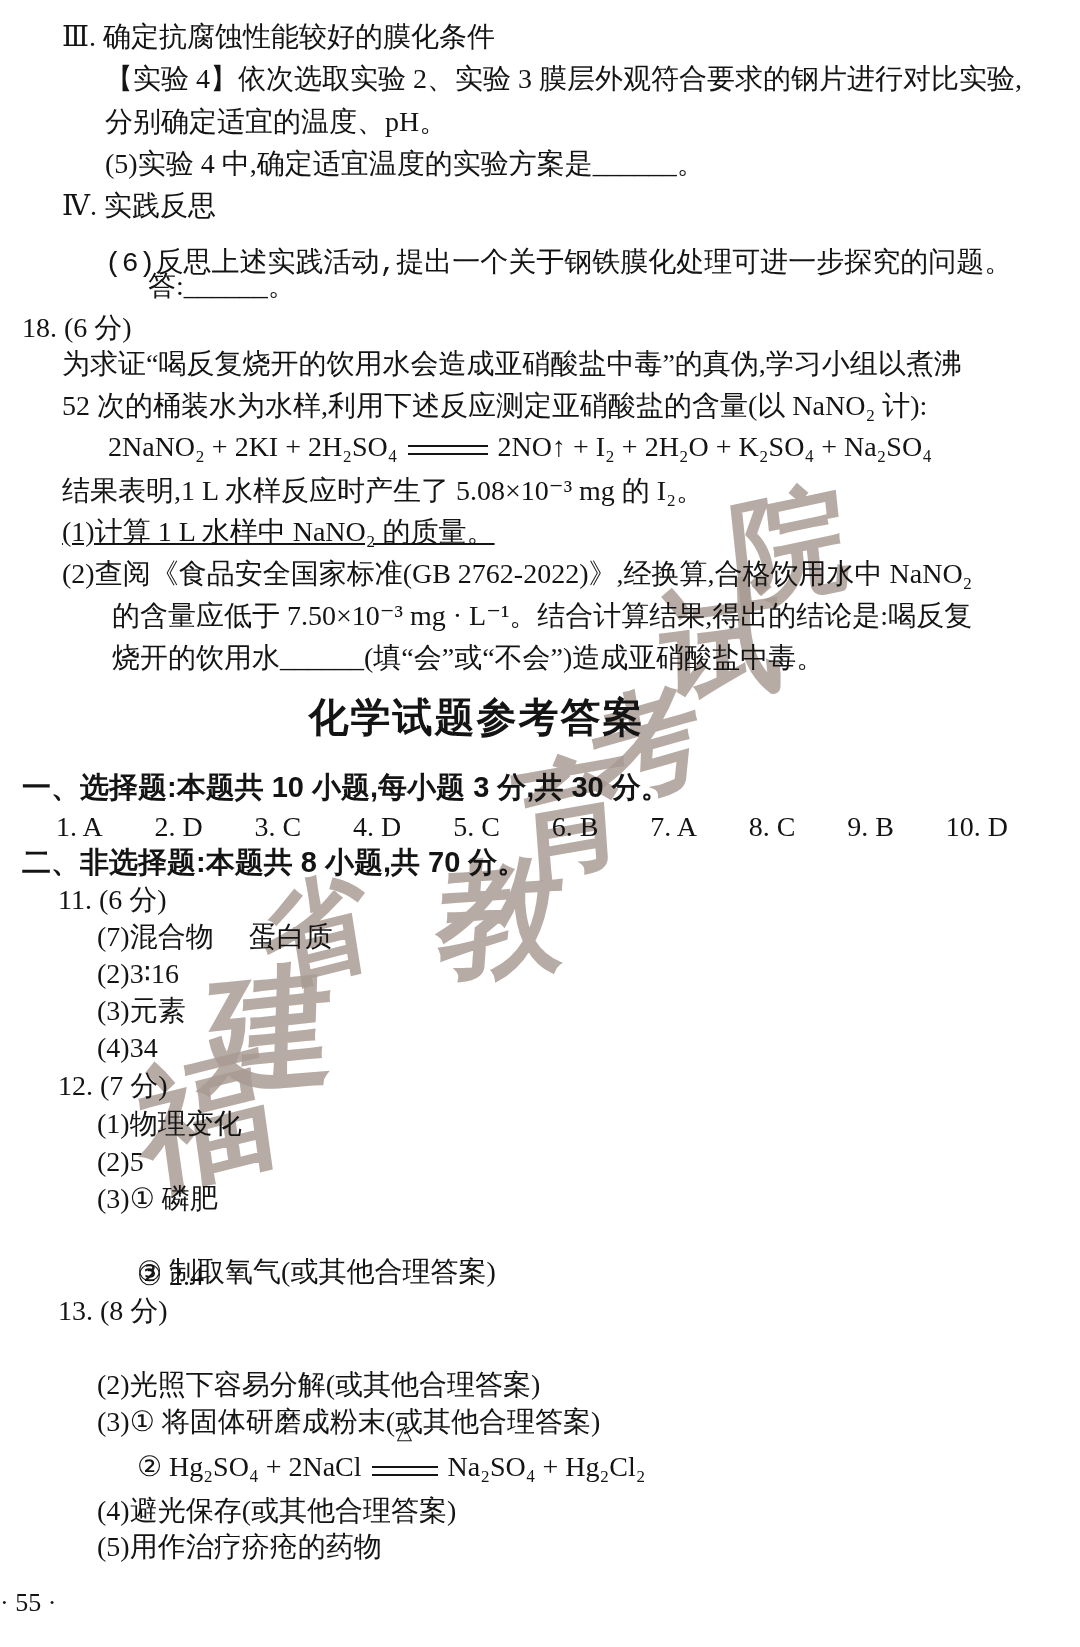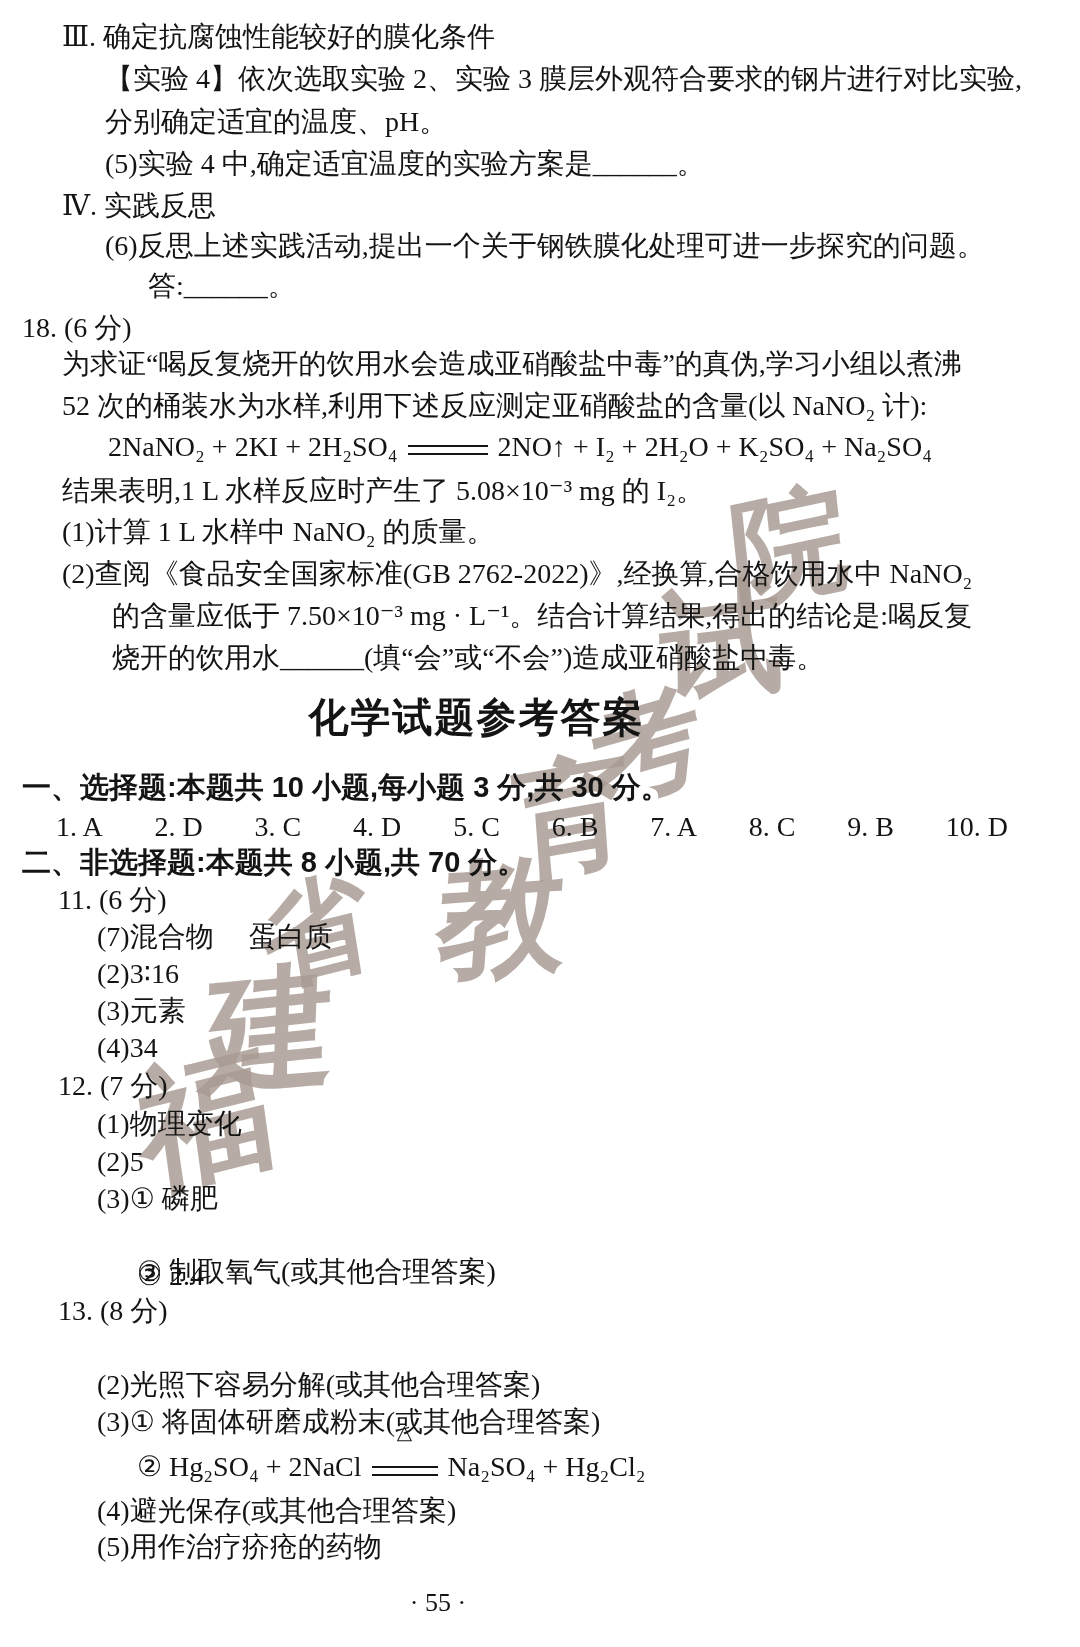--- a/index.html
+++ b/index.html
@@ -63,21 +63,21 @@
   .eq-cond{
     position:absolute;
     top:-26px;left:50%;
     transform:translateX(-50%);
     font-size:20px;line-height:20px;
     color:#141414;
   }
   .page-num{
     position:absolute;
     left:0;width:876px;top:1588px;
-    text-align:center;
+    text-align:left;
     font-size:26px;line-height:30px;
     z-index:2;
   }
   
   .wm{
     position:absolute;
     z-index:1;
     color:#a89a92;
     opacity:.82;
     font-weight:700;
@@ -105,35 +105,35 @@
   <span class="wm wm4">育</span>
   <span class="wm wm5">考</span>
   <span class="wm wm6">试</span>
   <span class="wm wm7">院</span>
 
   <div class="ln" style="left:62px;top:20px;">Ⅲ. 确定抗腐蚀性能较好的膜化条件</div>
   <div class="ln" style="left:105px;top:62px;">【实验 4】依次选取实验 2、实验 3 膜层外观符合要求的钢片进行对比实验,</div>
   <div class="ln" style="left:105px;top:105px;">分别确定适宜的温度、pH。</div>
   <div class="ln" style="left:105px;top:147px;">(5)实验 4 中,确定适宜温度的实验方案是______。</div>
   <div class="ln" style="left:62px;top:189px;">Ⅳ. 实践反思</div>
-  <div class="ln" style="left:105px;top:229px;">(6)反思上述实践活动,提出一个关于钢铁膜化处理可进一步探究的问题。</div>
+  <div class="ln" style="left:105px;top:247px;font-family:Liberation Mono, monospace;">(6)反思上述实践活动,提出一个关于钢铁膜化处理可进一步探究的问题。</div>
   <div class="ln" style="left:148px;top:269px;">答:______。</div>
 
   <div class="ln" style="left:22px;top:311px;">18. (6 分)</div>
   <div class="ln" style="left:62px;top:347px;">为求证“喝反复烧开的饮用水会造成亚硝酸盐中毒”的真伪,学习小组以煮沸</div>
   <div class="ln" style="left:62px;top:389px;">52 次的桶装水为水样,利用下述反应测定亚硝酸盐的含量(以 NaNO₂ 计):</div>
 
   <div class="eq-row" style="left:108px;top:428px;">
     <span>2NaNO₂ + 2KI + 2H₂SO₄</span>
     <span class="dline w80"></span>
     <span>2NO↑ + I₂ + 2H₂O + K₂SO₄ + Na₂SO₄</span>
   </div>
 
   <div class="ln" style="left:62px;top:474px;">结果表明,1 L 水样反应时产生了 5.08×10⁻³ mg 的 I₂。</div>
-  <div class="ln" style="left:62px;top:515px;">(1)计算 1 L 水样中 NaNO₂ 的质量。</div>
+  <div class="ln" style="left:62px;top:515px;text-decoration:underline;">(1)计算 1 L 水样中 NaNO₂ 的质量。</div>
   <div class="ln" style="left:62px;top:557px;">(2)查阅《食品安全国家标准(GB 2762-2022)》,经换算,合格饮用水中 NaNO₂</div>
   <div class="ln" style="left:112px;top:599px;">的含量应低于 7.50×10⁻³ mg · L⁻¹。结合计算结果,得出的结论是:喝反复</div>
   <div class="ln" style="left:112px;top:641px;">烧开的饮用水______(填“会”或“不会”)造成亚硝酸盐中毒。</div>
 
   <div class="doc-title" style="top:694px;">化学试题参考答案</div>
 
   <div class="ln heiti" style="left:22px;top:770px;">一、选择题:本题共 10 小题,每小题 3 分,共 30 分。</div>
 
   <div class="mc-row">
     <span>1. A</span>

